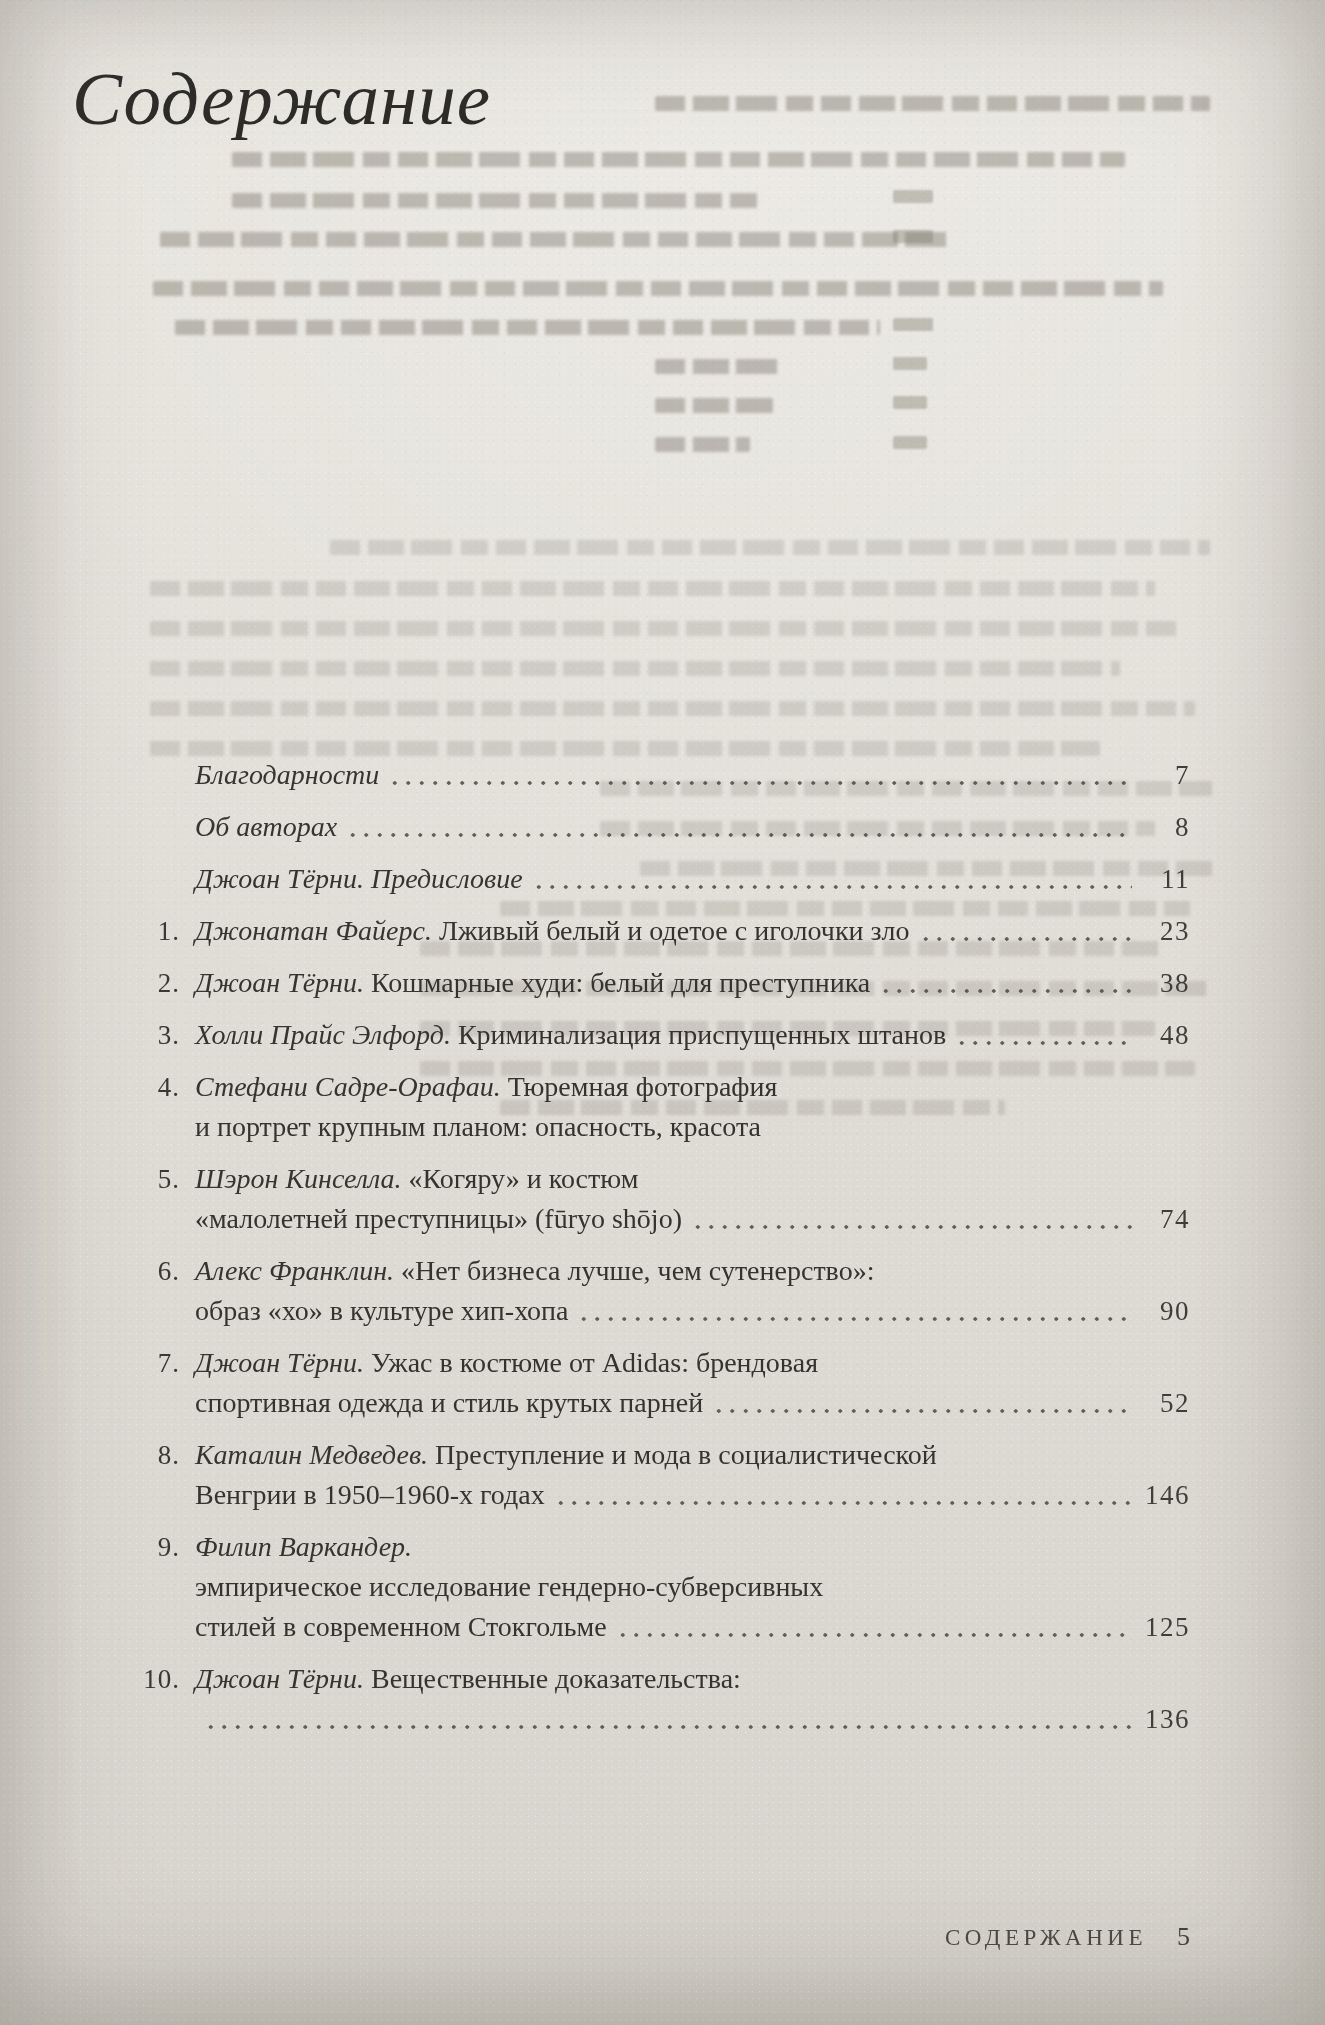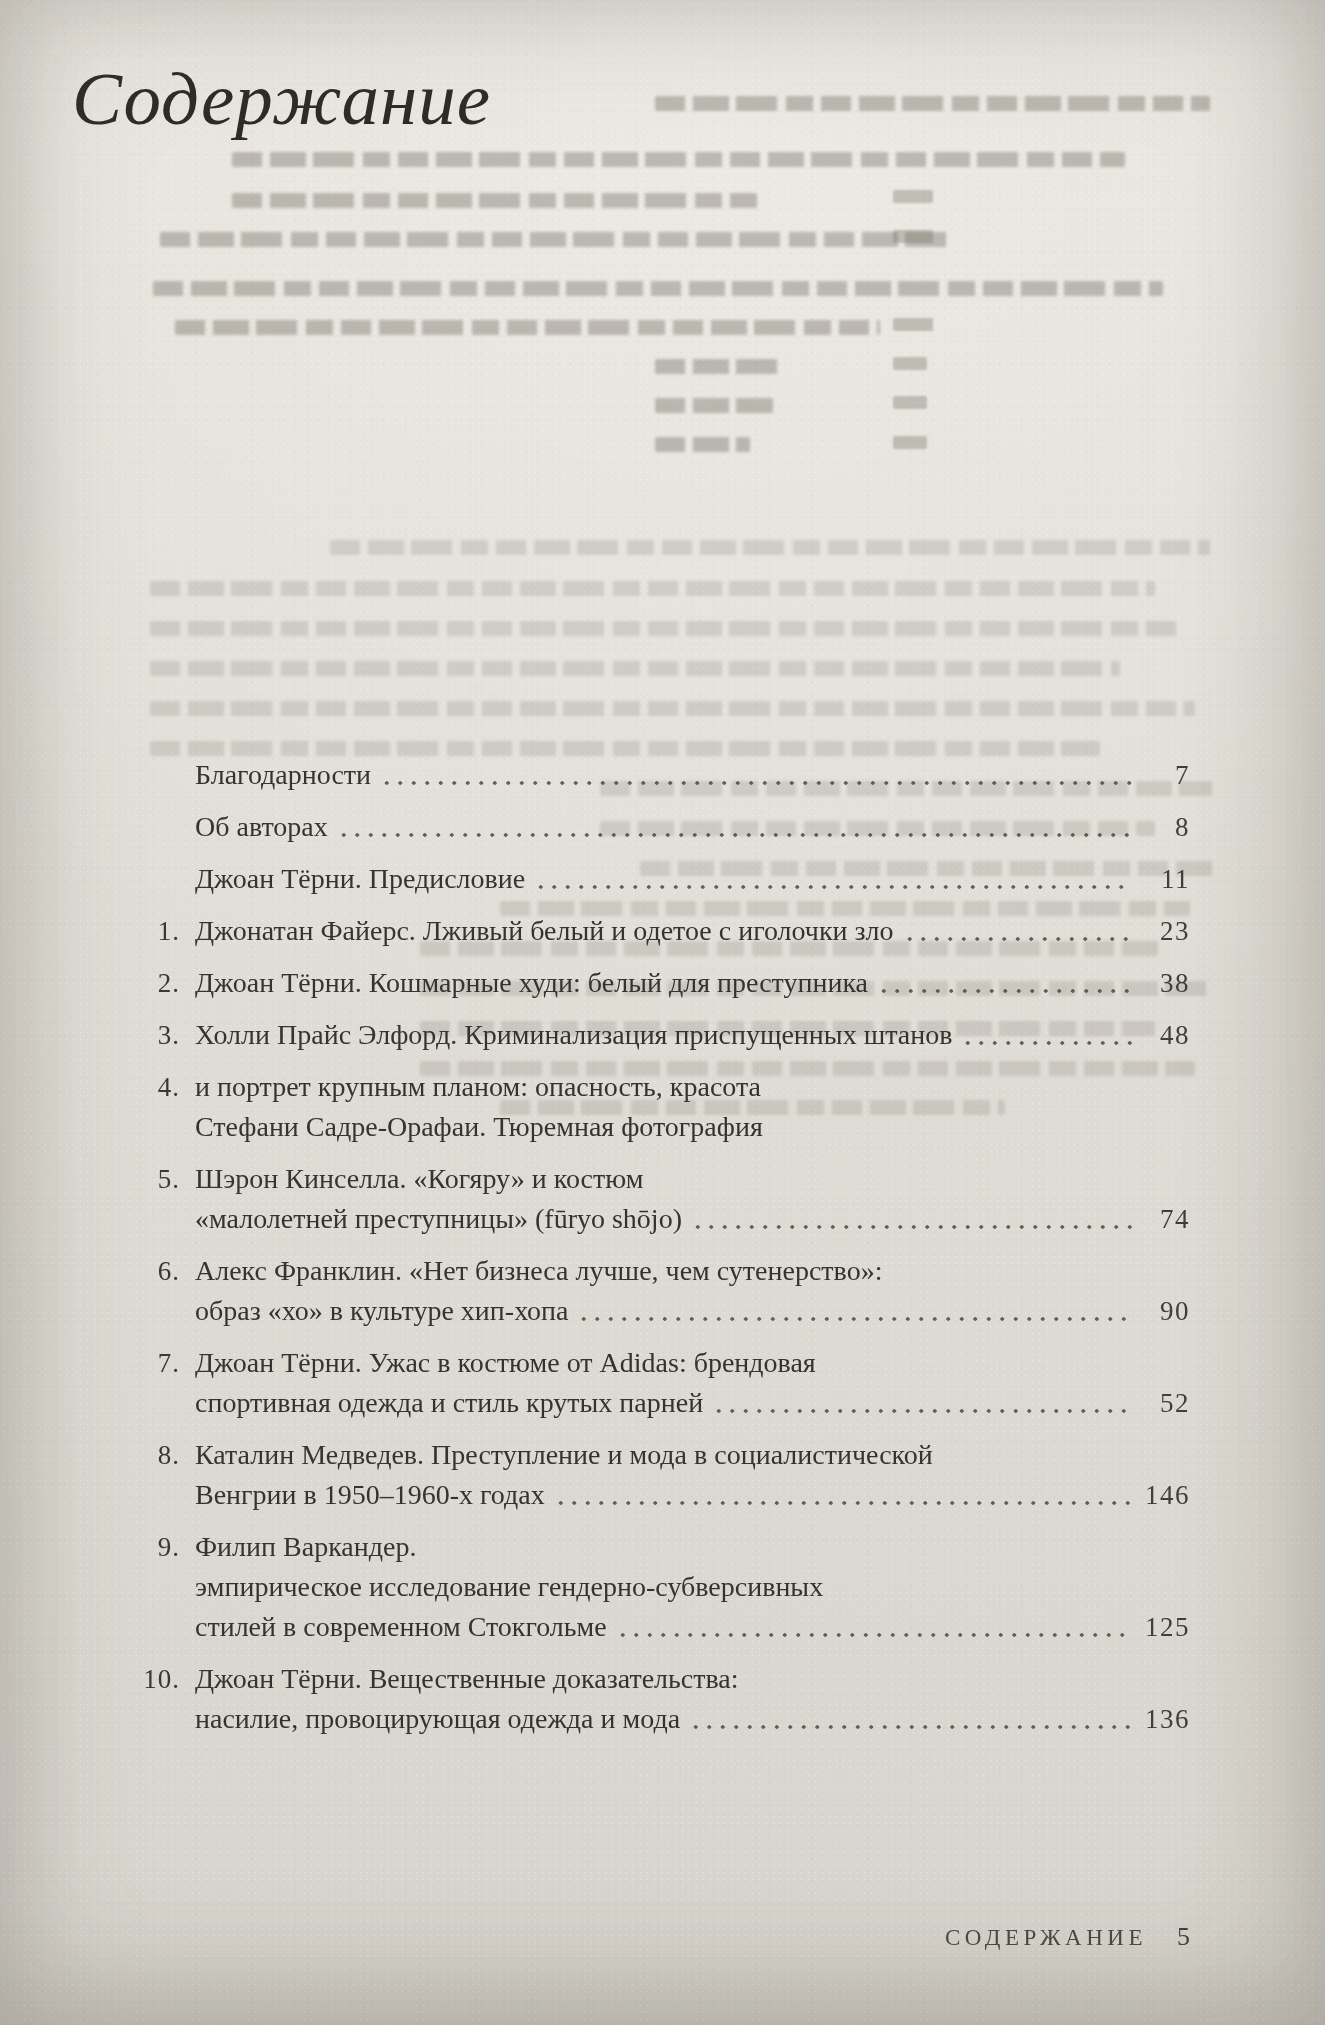--- a/index.html
+++ b/index.html
@@ -46,21 +46,21 @@
     color:#2d2c29;letter-spacing:1px;
   }
   .toc{position:absolute;left:142px;right:135px;top:755px;}
   .entry{display:flex;margin-bottom:12px;}
   .num{
     flex:0 0 38px;margin-right:15px;text-align:right;
     font-size:27px;line-height:40px;color:#3a3833;letter-spacing:1px;
   }
   .body{flex:1 1 auto;min-width:0;}
   .line{display:flex;align-items:baseline;font-size:28px;line-height:40px;}
-  .it{white-space:pre;color:#36342f;}
+  .it{font-style:italic;white-space:pre;color:#36342f;}
   .rm{white-space:pre;color:#35332e;}
   .leader{
     flex:1 1 auto;min-width:30px;align-self:stretch;margin:0 12px 0 9px;
     background-image:radial-gradient(circle, rgba(74,71,63,0.85) 1.5px, transparent 2.1px);
     background-size:13.5px 6px;background-repeat:repeat-x;
     background-position:left bottom 9px;
   }
   .pg{flex:none;min-width:46px;text-align:right;font-size:27px;line-height:40px;color:#403e38;letter-spacing:1.5px;}
 
   .footer{
@@ -182,27 +182,27 @@
             <span class="leader"></span>
             <span class="pg">48</span>
           </div>
         </div>
   </div>
 
   <div class="entry">
     <span class="num">4.</span>
     <div class="body">
           <div class="line">
-            <span class="it"></span>
-            <span class="rm">и портрет крупным планом: опасность, красота</span>
-          </div>
-          <div class="line">
             <span class="it">Стефани Садре-Орафаи.</span>
             <span class="rm"> Тюремная фотография</span>
           </div>
+          <div class="line">
+            <span class="it"></span>
+            <span class="rm">и портрет крупным планом: опасность, красота</span>
+          </div>
         </div>
   </div>
 
   <div class="entry">
     <span class="num">5.</span>
     <div class="body">
           <div class="line">
             <span class="it">Шэрон Кинселла.</span>
             <span class="rm"> «Когяру» и костюм</span>
           </div>
@@ -284,21 +284,20 @@
 
   <div class="entry">
     <span class="num">10.</span>
     <div class="body">
           <div class="line">
             <span class="it">Джоан Тёрни.</span>
             <span class="rm"> Вещественные доказательства:</span>
           </div>
           <div class="line">
             <span class="it"></span>
-            <span class="rm">насилие, провоцирующая одежда и мода</span>
             <span class="leader"></span>
             <span class="pg">136</span>
           </div>
         </div>
   </div>
 </div>
 
   <div class="footer">
     <span class="label">СОДЕРЖАНИЕ</span>
     <span class="fpg">5</span>

